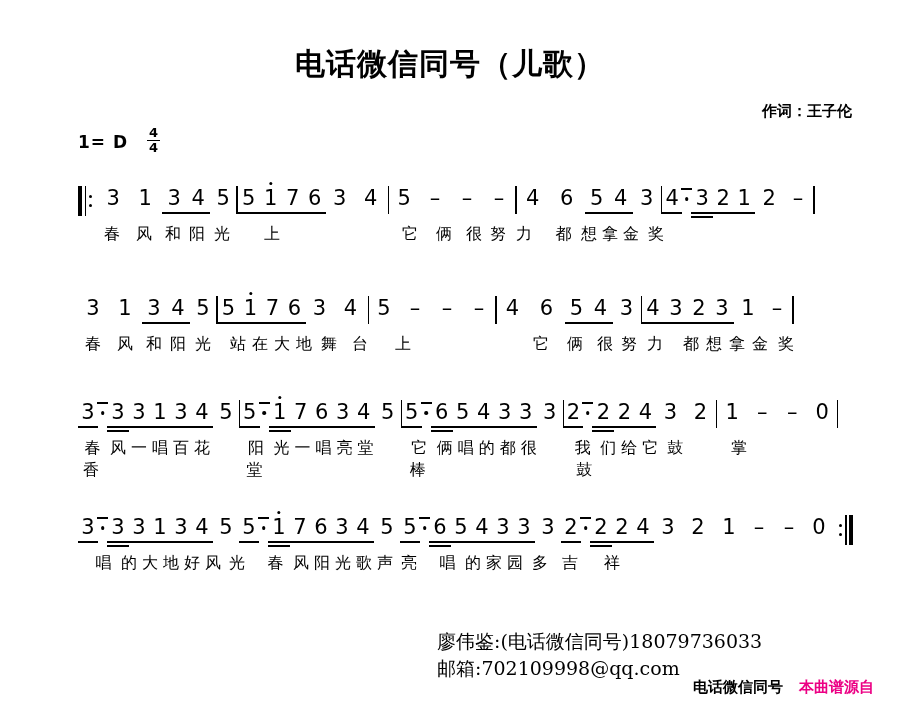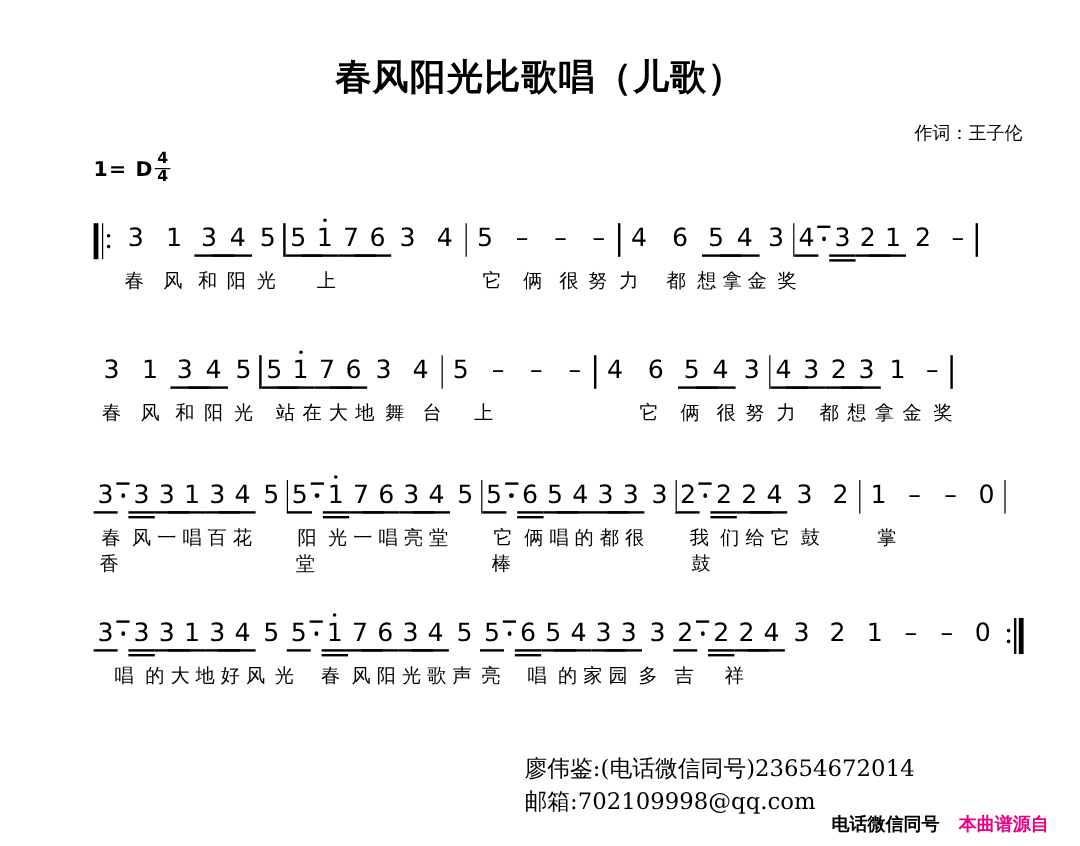--- a/index.html
+++ b/index.html
@@ -32,31 +32,31 @@
   
   .credits {
     position: absolute;
     right: 48px;
     top: 96px;
     text-align: left;
     font-size: 15px;
     line-height: 30px;
     font-family: "DejaVu Sans", "Liberation Sans", sans-serif;
   }
-  .credit-line { white-space: nowrap; }
+  .credit-line { white-space: nowrap; font-weight: bold; }
 
   
   .keysig {
     position: absolute;
     left: 78px;
     top: 128px;
     font-size: 17px;
     display: flex;
     align-items: center;
-    gap: 1px;
+    gap: 19px;
     font-family: "DejaVu Sans", "Liberation Sans", sans-serif;
   }
   .keysig .kk { font-weight: 600; letter-spacing: 1px; }
   .meter {
     display: inline-flex;
     flex-direction: column;
     align-items: center;
     line-height: 0.95;
     font-size: 13px;
     font-weight: 600;
@@ -223,21 +223,21 @@
     font-weight: 700;
     white-space: nowrap;
     font-family: "DejaVu Sans", "Liberation Sans", sans-serif;
   }
   .watermark .wm-dark { color: #000; }
   .watermark .wm-pink { color: #ec0084; margin-left: 16px; }
 </style>
 </head>
 <body>
 
-<div class="title">春风阳光比歌唱（儿歌）</div>
+<div class="title">电话微信同号（儿歌）</div>
 
 <div class="credits">
   <div class="credit-line">作词：王子伦</div>
 </div>
 
 <div class="keysig">
   <span class="kk">1= D</span>
   <span class="meter">
     <span class="num">4</span>
     <span class="den">4</span>
@@ -727,19 +727,19 @@
       <span style="display: inline-block; width: 11px;"></span>
       <span><span class="ly" style="width: 29px;">春</span><span class="ly" style="width: 22px;">风</span><span class="ly" style="width: 20px;">阳</span><span class="ly" style="width: 22px;">光</span><span class="ly" style="width: 20px;">歌</span><span class="ly" style="width: 22px;">声</span><span class="ly" style="width: 26px;">亮</span></span>
       <span style="display: inline-block; width: 11px;"></span>
       <span><span class="ly" style="width: 29px;">唱</span><span class="ly" style="width: 22px;">的</span><span class="ly" style="width: 20px;">家</span><span class="ly" style="width: 22px;">园</span><span class="ly" style="width: 28px;">多</span><span class="ly" style="width: 32px;">吉</span></span>
       <span style="display: inline-block; width: 11px;"></span>
       <span><span class="ly" style="width: 30px;">祥</span><span class="ly" style="width: 30px;"></span><span class="ly" style="width: 30px;"></span><span class="ly" style="width: 30px;"></span></span>
     </div>
 </div>
 
 <div class="footer-contact">
-  <div>廖伟鉴:(电话微信同号)23654672014</div>
+  <div>廖伟鉴:(电话微信同号)18079736033</div>
   <div>邮箱:702109998@qq.com</div>
 </div>
 
 <div class="watermark">
   <span class="wm-dark">电话微信同号</span><span class="wm-pink">本曲谱源自</span>
 </div>
 
 </body></html>

